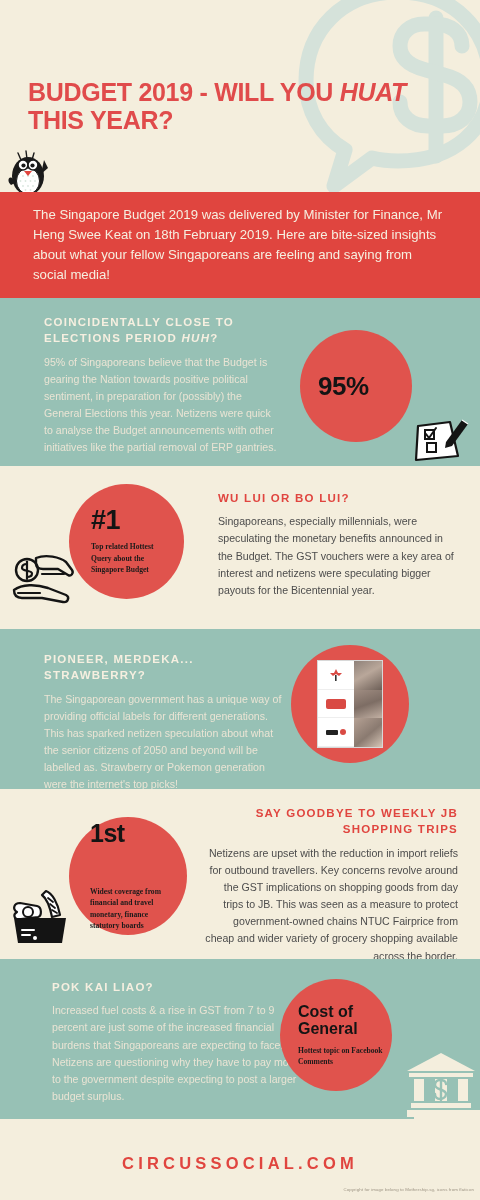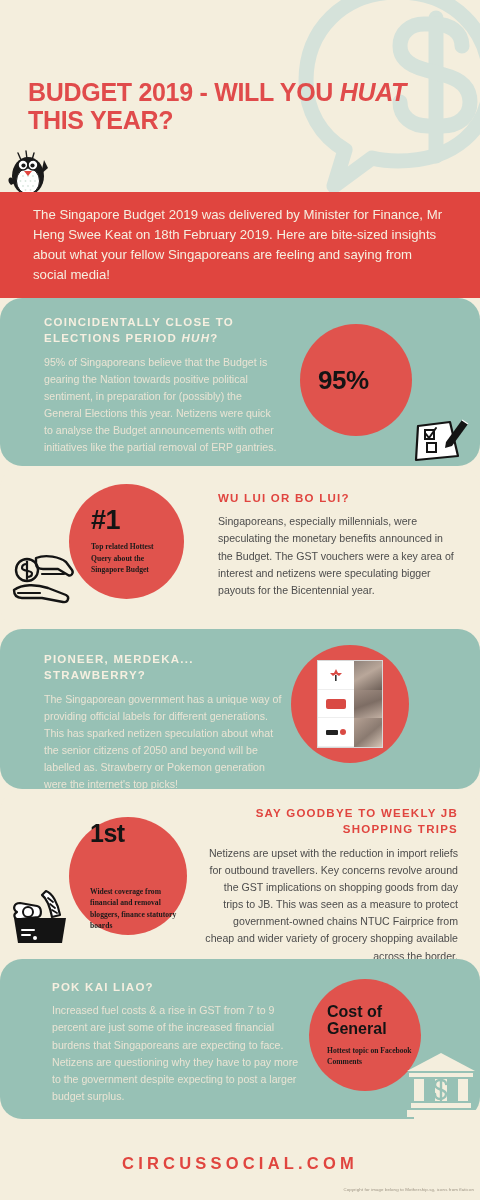--- a/index.html
+++ b/index.html
@@ -72,21 +72,21 @@
   .intro-text {
     color: #f6efe0;
     font-size: 13.2px;
     line-height: 1.52;
     text-align: left;
     width: 430px;
     padding: 0 8px;
   }
 
   
-  .band { position: absolute; left: 0; width: 480px; overflow: hidden; border-radius: 22px; }
+  .band { position: absolute; left: 0; width: 480px; overflow: hidden; }
   .band.teal { background: #97c1b5; }
   .band.cream { background: #f4eedd; }
 
   .sec1 { top: 298px;  height: 168px; }
   .sec2 { top: 466px;  height: 163px; }
   .sec3 { top: 629px;  height: 160px; }
   .sec4 { top: 789px;  height: 218px; }
   .sec5 { top: 959px;  height: 160px; }
 
   
@@ -131,21 +131,21 @@
     font-size: 7.6px;
     font-weight: 700;
     line-height: 1.5;
     margin-top: 7px;
     color: #1a1a1a;
     font-family: "Liberation Serif", serif;
   }
 
   
   .s1-text { position: absolute; left: 44px; top: 16px; width: 235px; }
-  .s1-circle { left: 300px; top: 26px; width: 112px; height: 112px; padding-left: 18px; padding-right: 12px; }
+  .s1-circle { left: 300px; top: 32px; width: 112px; height: 112px; padding-left: 18px; padding-right: 12px; }
   .s1-circle .stat-big { font-size: 26px; }
   .ballot-icon { position: absolute; right: 6px; bottom: 2px; width: 64px; height: 52px; }
 
   
   .s2-text { position: absolute; right: 22px; top: 24px; width: 240px; }
   .s2-circle { left: 69px; top: 18px; width: 115px; height: 115px; padding-left: 22px; padding-right: 10px; }
   .s2-circle .stat-big { font-size: 27px; }
   .hands-icon { position: absolute; left: 8px; top: 82px; width: 72px; height: 62px; }
 
   
@@ -175,21 +175,21 @@
   
   .s4-text { position: absolute; right: 22px; top: 16px; width: 253px; text-align: right; }
   .s4-circle { left: 69px; top: 28px; width: 118px; height: 118px; padding-left: 21px; padding-right: 10px; gap: 35px; }
   .s4-circle .stat-big { font-size: 25px; }
   .s4-circle .stat-sub { margin-top: 5px; }
   .basket-icon { position: absolute; left: 8px; top: 96px; width: 66px; height: 62px; }
 
   
   .s5-text { position: absolute; left: 52px; top: 20px; width: 250px; }
   .s5-circle {
-    left: 309px; top: 20px; width: 112px; height: 112px;
+    left: 280px; top: 20px; width: 112px; height: 112px;
     padding-left: 18px; padding-right: 8px;
   }
   .s5-title {
     font-size: 16px; font-weight: 900; line-height: 1.1; color: #141414;
   }
   .bank-icon { position: absolute; right: 3px; bottom: 0px; width: 72px; height: 70px; }
 
   
   .footer {
     position: absolute;
@@ -351,21 +351,21 @@
   </div>
 
   <div class="band cream sec4">
     <div class="s4-text">
       <div class="sec-heading heading-red">SAY GOODBYE TO WEEKLY JB SHOPPING TRIPS</div>
       <div class="sec-body body-dark">Netizens are upset with the reduction in import reliefs for outbound travellers. Key concerns revolve around the GST implications on shopping goods from day trips to JB. This was seen as a measure to protect government-owned chains NTUC Fairprice from cheap and wider variety of grocery shopping available across the border.</div>
     </div>
 
     <div class="stat-circle s4-circle">
       <div class="stat-big">1st</div>
-      <div class="stat-sub">Widest coverage from financial and removal bloggers, finance statutory boards</div>
+      <div class="stat-sub">Widest coverage from financial and travel monetary, finance statutory boards</div>
     </div>
 
     <svg class="basket-icon" viewBox="0 0 66 62" xmlns="http://www.w3.org/2000/svg">
       <path d="M38 6 C44 8 50 18 52 30 L44 32 C42 22 38 13 34 10 Z" fill="#ffffff" stroke="#141414" stroke-width="2.2" stroke-linejoin="round"></path>
       <path d="M40 13 L45 17 M42 19 L47 23 M44 25 L49 28" stroke="#141414" stroke-width="1.8" stroke-linecap="round"></path>
       <path d="M12 18 C6 18 4 24 9 27 C4 30 7 36 13 34 L30 32 C34 31 34 22 29 21 Z" fill="#ffffff" stroke="#141414" stroke-width="2.2" stroke-linejoin="round"></path>
       <circle cx="20" cy="27" r="5" fill="#ffffff" stroke="#141414" stroke-width="2"></circle>
       <path d="M6 33 L58 33 L54 58 L10 58 Z" fill="#141414"></path>
       <path d="M14 45 L26 45 M14 50 L22 50" stroke="#ffffff" stroke-width="2" stroke-linecap="round"></path>
       <circle cx="27" cy="53" r="2" fill="#ffffff"></circle>

